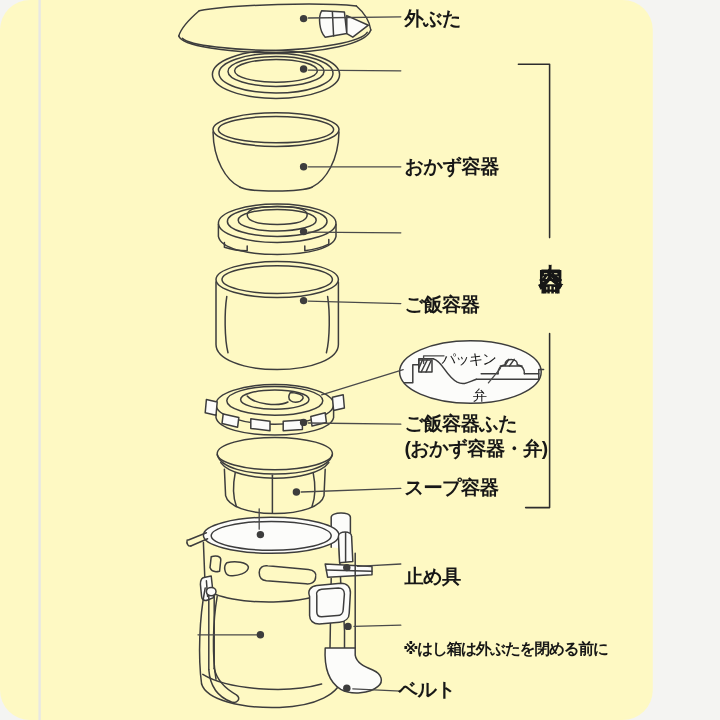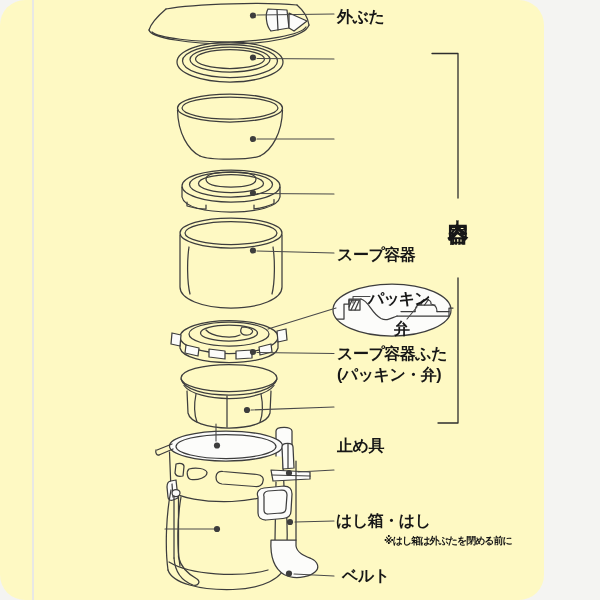--- a/index.html
+++ b/index.html
@@ -11,22 +11,22 @@
   #page{
     position:relative;width:544px;height:600px;overflow:hidden;
     background:#fef9c3;color:#171717;border-radius:25px;
   }
   #art{position:absolute;left:0;top:0;}
   .lbl{
     position:absolute;
     font-size:16px;font-weight:600;letter-spacing:-0.5px;
     line-height:20px;white-space:nowrap;color:#171717;
   }
-  .lbl.small{font-size:10px;letter-spacing:-1px;line-height:16px;margin-left:48px;}
-  .lbl.inset-lbl{font-size:16px;letter-spacing:-1px;font-weight:700;}
+  .lbl.small{font-size:13px;letter-spacing:-1px;line-height:16px;}
+  .lbl.inset-lbl{font-size:12px;letter-spacing:-1px;font-weight:400;}
   .lbl.vertical{
     writing-mode:vertical-rl;text-orientation:upright;
     font-size:21px;font-weight:700;letter-spacing:2px;line-height:24px;
   }
   .edge-rule{
     position:absolute;top:0;left:32px;width:2px;height:600px;
     background:#e8e8e4;
   }
 </style>
 </head>
@@ -203,23 +203,24 @@
       </g>
     </g>
 
     <g stroke="#2e2e2e" stroke-width="1.3">
       <path d="M432,53.5 L458,53.5 L458,198"></path>
       <path d="M458,278 L458,423 L438,423"></path>
     </g>
   </svg>
 
   <div class="lbl" style="left:337px;top:7px">外ぶた</div>
-  <div class="lbl" style="left:337px;top:245px">スープ容器</div>
+  <div class="lbl" style="left:337px;top:130px">おかず容器</div>
+  <div class="lbl" style="left:337px;top:245px">ご飯容器</div>
   <div class="lbl inset-lbl" style="left:368px;top:289px">パッキン</div>
   <div class="lbl inset-lbl" style="left:394px;top:319px">弁</div>
-  <div class="lbl" style="left:337px;top:344px">スープ容器ふた</div>
-  <div class="lbl" style="left:337px;top:365px">(パッキン・弁)</div>
-  <div class="lbl" style="left:337px;top:436px">止め具</div>
-  <div class="lbl" style="left:336px;top:511px">はし箱・はし</div>
+  <div class="lbl" style="left:337px;top:344px">ご飯容器ふた</div>
+  <div class="lbl" style="left:337px;top:365px">(おかず容器・弁)</div>
+  <div class="lbl" style="left:337px;top:398px">スープ容器</div>
+  <div class="lbl" style="left:337px;top:472px">止め具</div>
   <div class="lbl small" style="left:336px;top:533px">※はし箱は外ぶたを閉める前に</div>
-  <div class="lbl" style="left:342px;top:566px">ベルト</div>
+  <div class="lbl" style="left:332px;top:566px">ベルト</div>
   <div class="lbl vertical" style="left:446px;top:203px">内容器</div>
 </div>
 
 </body></html>

